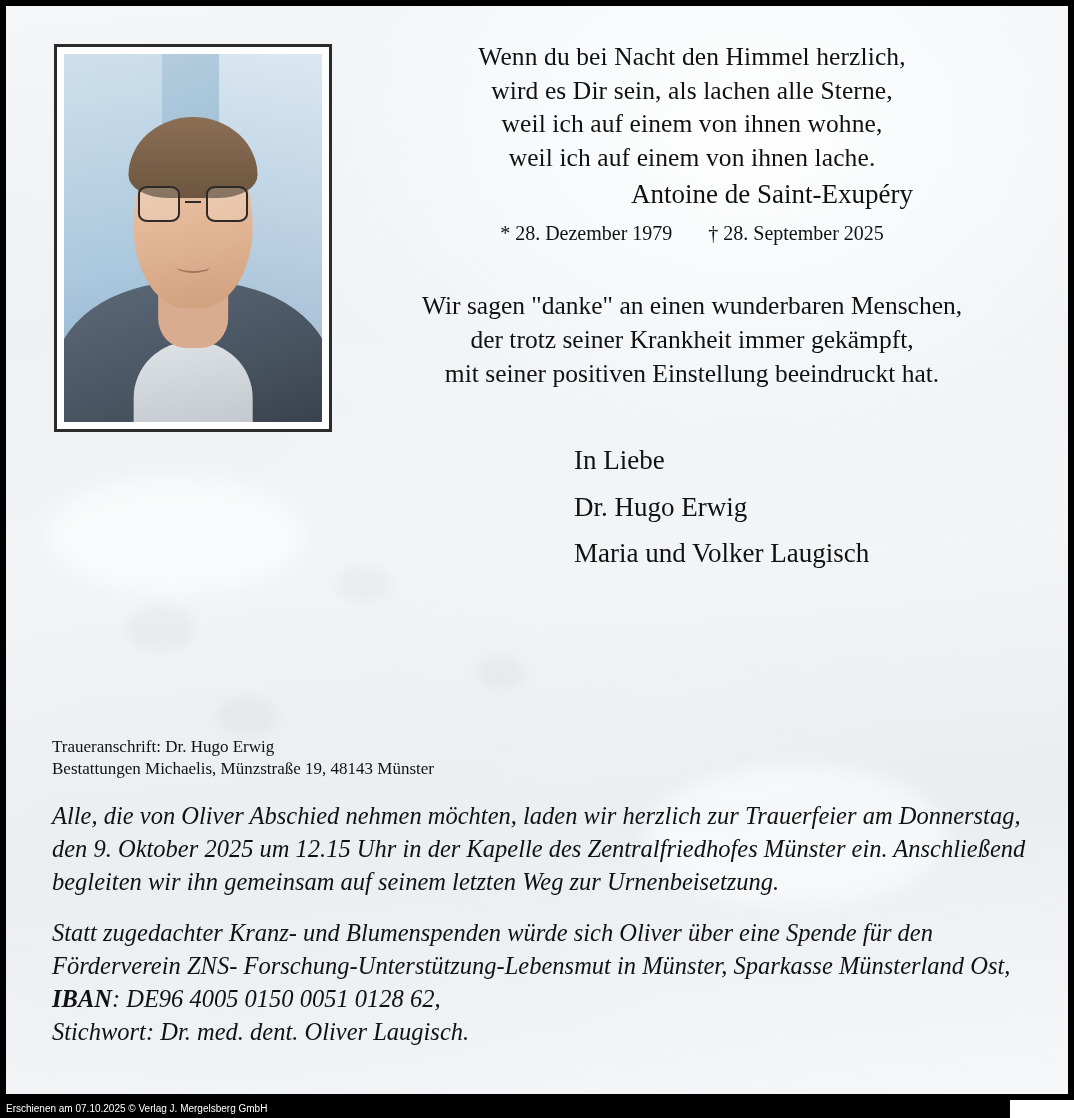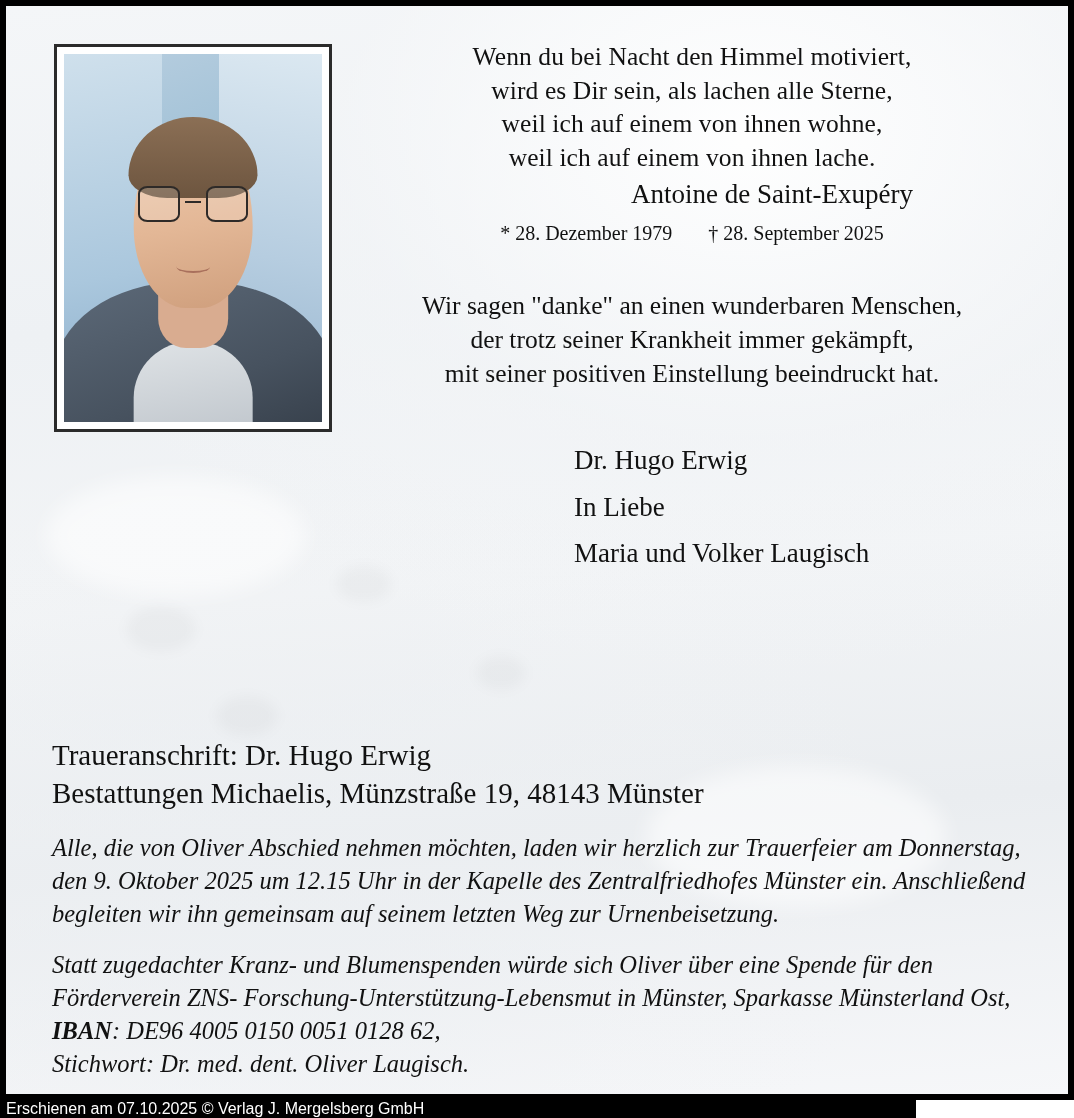--- a/index.html
+++ b/index.html
@@ -170,40 +170,40 @@
   }
   .lower {
     position: absolute;
     left: 46px;
     top: 730px;
     width: 980px;
     color: #111;
     text-align: left;
   }
   .addr {
-    font-size: 29px;
+    font-size: 17px;
     line-height: 1.32;
   }
   .para {
     font-size: 24.5px;
     line-height: 1.35;
     margin-top: 18px;
     font-style: italic;
   }
   .para b { font-weight: bold; }
   .footer {
     position: absolute;
     left: 0;
     bottom: 0;
-    width: 916px;
+    width: 1010px;
     height: 18px;
     background: #000000;
     color: #ffffff;
     font-family: "Liberation Sans", sans-serif;
-    font-size: 16px;
+    font-size: 10px;
     line-height: 18px;
     padding-left: 6px;
     box-sizing: border-box;
     white-space: nowrap;
   }
 </style>
 </head>
 <body>
 
 <div class="page">
@@ -227,43 +227,43 @@
         <div class="ph-hair"></div>
         <div class="ph-glass l"></div>
         <div class="ph-glass r"></div>
         <div class="ph-bridge"></div>
         <div class="ph-mouth"></div>
       </div>
     </div>
 
     <div class="content">
       <div class="poem">
-        <div>Wenn du bei Nacht den Himmel motiviert,</div>
+        <div>Wenn du bei Nacht den Himmel herzlich,</div>
         <div>wird es Dir sein, als lachen alle Sterne,</div>
         <div>weil ich auf einem von ihnen wohne,</div>
         <div>weil ich auf einem von ihnen lache.</div>
       </div>
       <div class="poem-author">Antoine de Saint-Exupéry</div>
 
 
       <div class="dates">
         <span>* 28. Dezember 1979</span>
         <span class="gap"></span>
         <span>† 28. September 2025</span>
       </div>
 
       <div class="thanks">
         <div>Wir sagen "danke" an einen wunderbaren Menschen,</div>
         <div>der trotz seiner Krankheit immer gekämpft,</div>
         <div>mit seiner positiven Einstellung beeindruckt hat.</div>
       </div>
 
       <div class="closing">
+        <div>In Liebe</div>
         <div>Dr. Hugo Erwig</div>
-        <div>In Liebe</div>
         <div>Maria und Volker Laugisch</div>
       </div>
     </div>
 
     <div class="lower">
       <div class="addr">
         <div>Traueranschrift: Dr. Hugo Erwig</div>
         <div>Bestattungen Michaelis, Münzstraße 19, 48143 Münster</div>
       </div>
       <div class="para">Alle, die von Oliver Abschied nehmen möchten, laden wir herzlich zur Trauerfeier am Donnerstag, den 9. Oktober 2025 um 12.15 Uhr in der Kapelle des Zentralfriedhofes Münster ein. Anschließend begleiten wir ihn gemeinsam auf seinem letzten Weg zur Urnenbeisetzung.</div>

